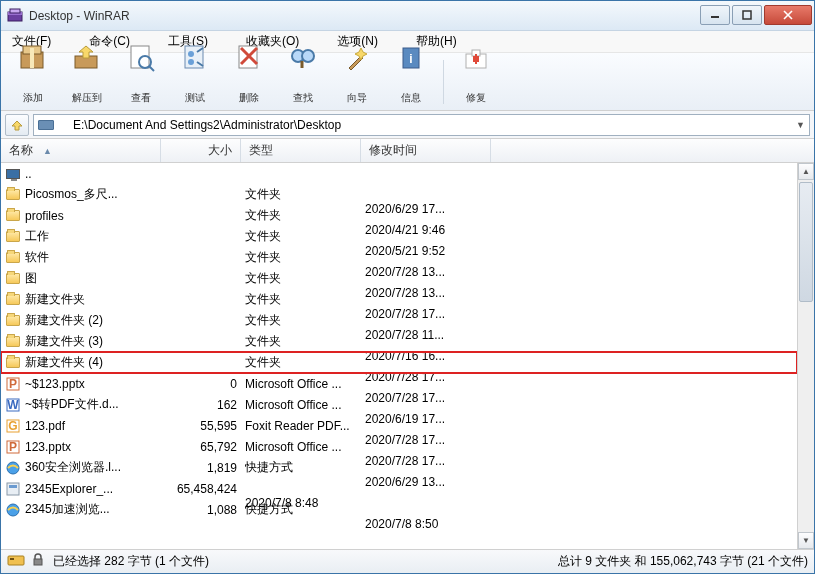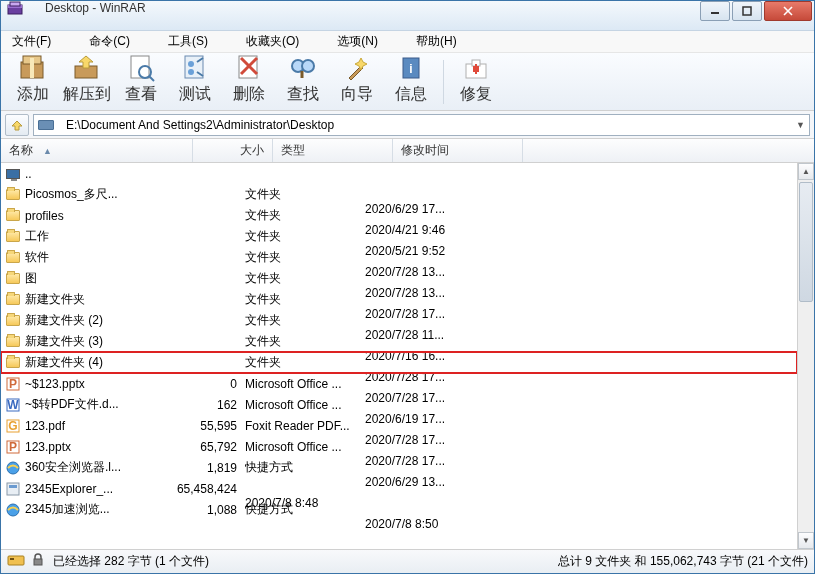--- a/index.html
+++ b/index.html
@@ -1,37 +1,37 @@
 <!DOCTYPE html>
 <html><head>
 <meta charset="utf-8">
 <style>
   * { box-sizing: border-box; margin: 0; padding: 0; font-family: "Microsoft YaHei", Tahoma, sans-serif; font-size: 12px; }
   body { background: #fff; width: 815px; height: 574px; overflow: hidden; }
   .window { width: 815px; height: 574px; border: 1px solid #3a74a8; background: #fff; display: flex; flex-direction: column; }
-  .titlebar { height: 30px; background: linear-gradient(#f4f8fc, #dce9f5); display: flex; align-items: flex-start; padding-left: 6px; border-bottom: 1px solid #c5d4e3; gap: 16px; }
+  .titlebar { height: 30px; background: linear-gradient(#f4f8fc, #dce9f5); display: flex; align-items: center; padding-left: 6px; border-bottom: 1px solid #c5d4e3; }
   .titlebar .app-icon { width: 16px; height: 16px; margin-right: 6px; }
   .titlebar .title { flex: 1; color: #333; }
   .win-btns { display: flex; height: 22px; margin-right: 2px; }
   .win-btn { width: 30px; height: 20px; border: 1px solid #8a9fb5; background: linear-gradient(#f0f5fa,#d7e4f0); margin-left: 2px; display: flex; align-items: center; justify-content: center; border-radius: 2px; }
   .win-btn.close { width: 48px; background: linear-gradient(#e87a6a,#c64a3a); border-color:#a03a2e; color:#fff; }
   .menubar { height: 22px; display: flex; align-items: center; padding: 0 4px; border-bottom: 1px solid #e6e6e6; background:#f8f8f8;gap:24px; }
   .menubar span { padding: 3px 7px; cursor: default; }
   .toolbar { height: 58px; display: flex; align-items: center; padding: 2px 6px; border-bottom: 1px solid #d0d0d0; background: linear-gradient(#fafcff,#e9eff6); gap:2px; }
   .tbtn { display: flex; flex-direction: column; align-items: center; justify-content: flex-end; width: 52px; height: 52px; border-radius: 3px; padding-bottom: 3px; }
   .tbtn .ticon { width: 32px; height: 32px; display:flex; align-items:center; justify-content:center; }
-  .tbtn .tlabel { font-size: 16px; color:#333; margin-top:0;}
+  .tbtn .tlabel { font-size: 10px; color:#333; margin-top:17px;}
   .tsep { width:1px; height:44px; background:#cfd8e2; margin:0 4px; }
   .addrbar { height: 28px; display:flex; align-items:center; padding:2px 4px; border-bottom:1px solid #d0d0d0; background:#f4f6f9; gap:4px;}
   .upbtn { width:24px; height:22px; border:1px solid #b0bcc8; background:linear-gradient(#fcfdff,#e4ebf2); display:flex; align-items:center; justify-content:center; border-radius:2px;}
-  .addrbox { flex:1; height:22px; border:1px solid #a0b0c0; background:#fff; display:flex; align-items:center; padding:0 4px; gap:12px;}
+  .addrbox { flex:1; height:22px; border:1px solid #a0b0c0; background:#fff; display:flex; align-items:center; padding:0 4px; gap:19px;}
   .addrbox input { border:none; outline:none; flex:1; font-size:12px; }
   .cols { height:24px; display:flex; align-items:stretch; border-bottom:1px solid #d0d0d0; background:linear-gradient(#fdfdfe,#eef1f5);}
   .col { display:flex; align-items:center; padding:0 8px; border-right:1px solid #d6dde5; color:#333; position:relative;}
-  .col-name { width:192px;}
+  .col-name { width:160px;}
   .col-size { width:80px; justify-content:flex-end;}
   .col-type { width:120px;}
   .col-date { width:130px;}
   .sort-arrow { margin-left:10px; color:#6a89ab; font-size:9px; }
   .listwrap { flex:1; position:relative; overflow:hidden; background:#fff; display:flex;}
   .list { flex:1; overflow:hidden; }
   .row { height:21px; display:flex; align-items:center; padding-left:4px; }
   .row .ic { width:16px; height:16px; margin-right:4px; display:inline-flex; align-items:center; justify-content:center; flex-shrink:0;}
   .row .c-name { width:140px; overflow:hidden; white-space:nowrap; text-overflow:ellipsis;}
   .row .c-size { width:80px; text-align:right; padding-right:8px;}

